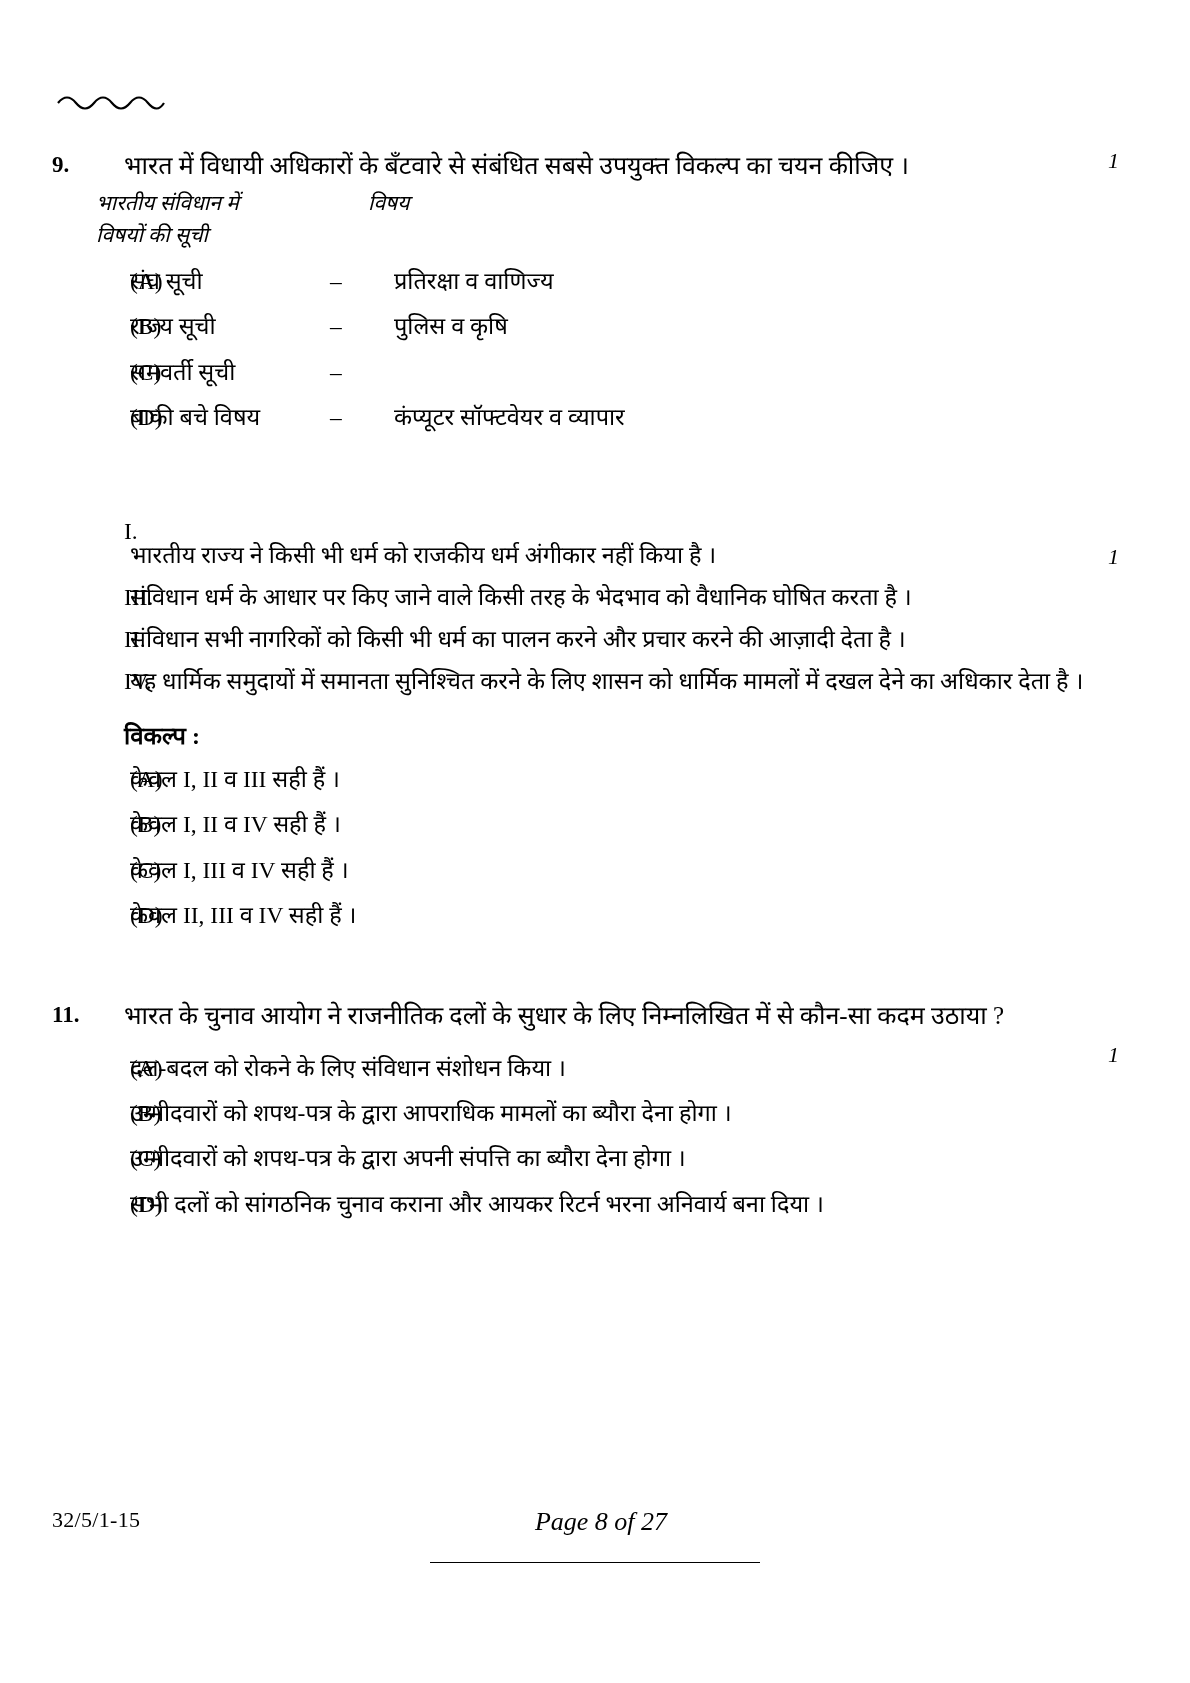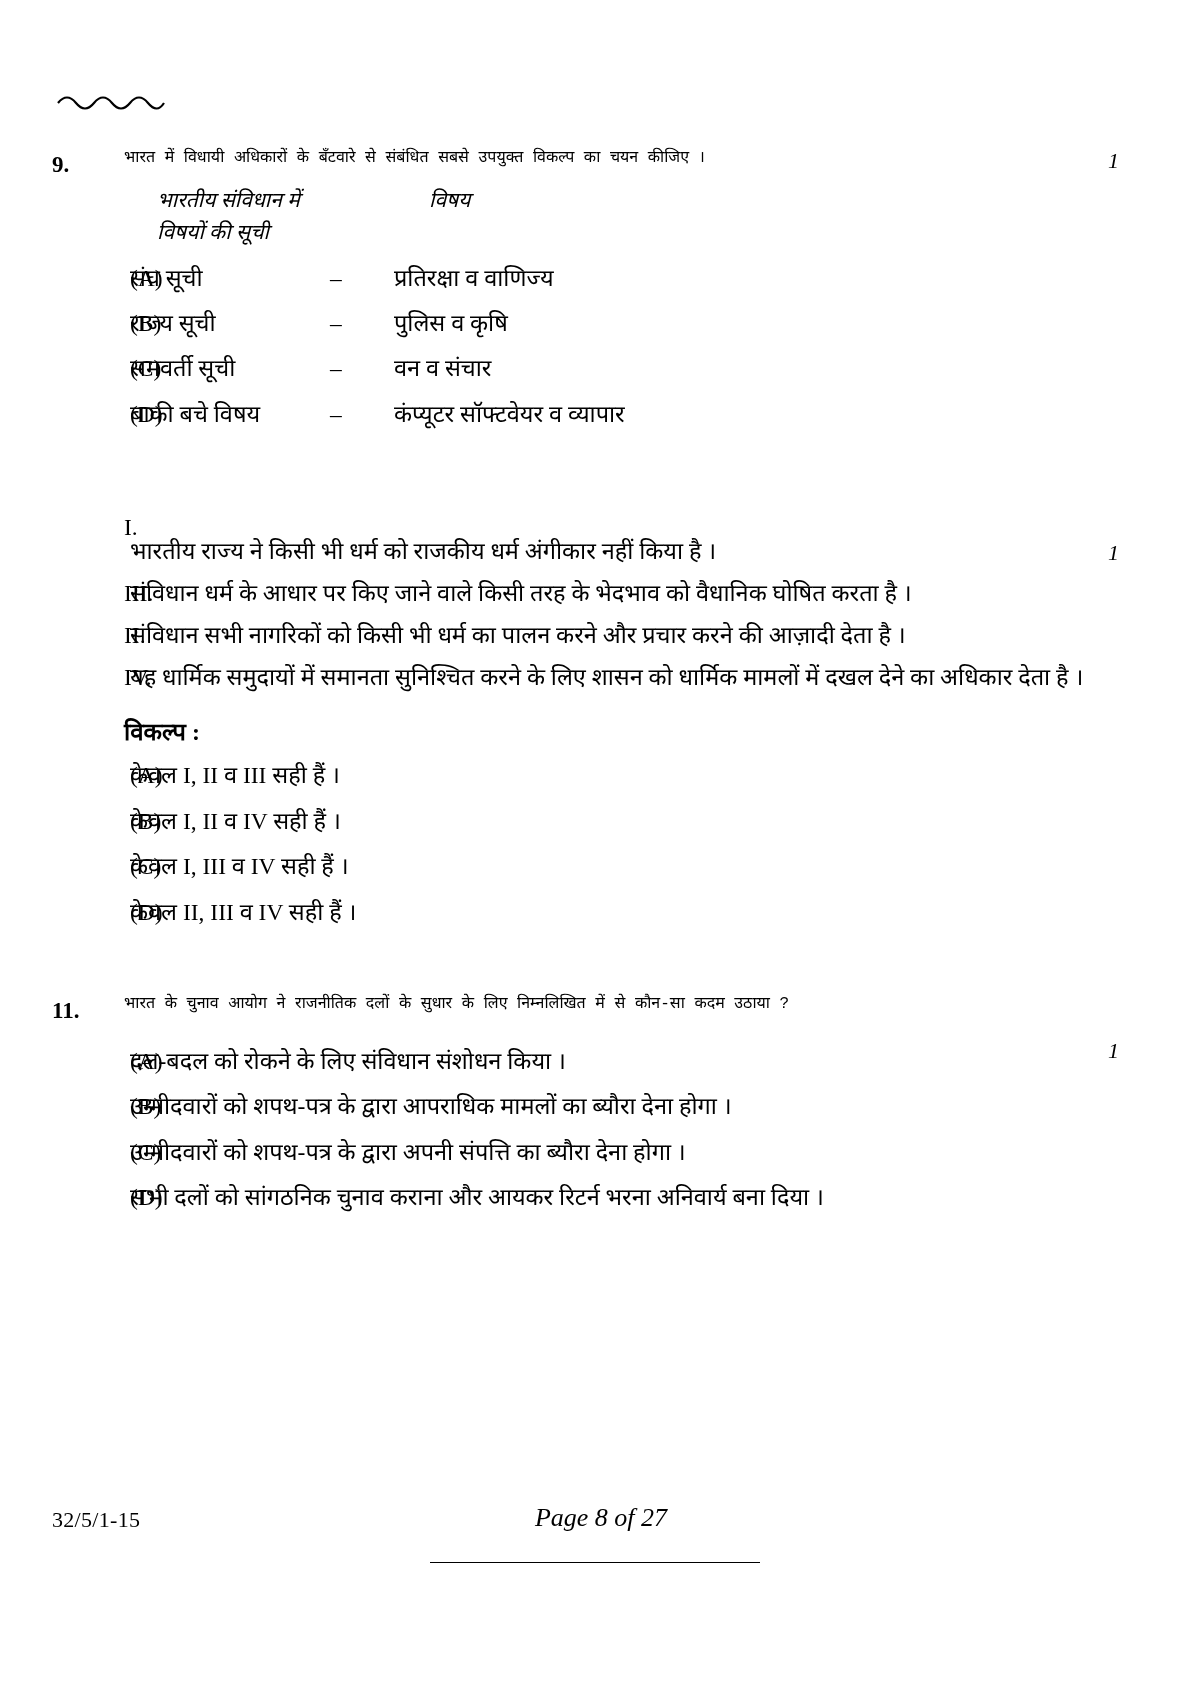--- a/index.html
+++ b/index.html
@@ -49,40 +49,39 @@
   .q-num {
     width: 72px;
     flex: 0 0 72px;
     font-weight: bold;
     font-size: 23px;
     line-height: 1.55;
     padding-top: 1px;
   }
   .q-text {
     flex: 1 1 auto;
-    font-size: 16px;
+    font-size: 25px;
     line-height: 1.6;
     text-align: justify;
     padding-right: 70px;
-    font-family: Liberation Mono, monospace;
   }
   .q-text.nojust {
     text-align: left;
   }
   .marks {
     position: absolute;
     right: 8px;
     font-style: italic;
     font-size: 22px;
   }
 
   
   .headrow {
     display: flex;
-    margin-left: 105px;
+    margin-left: 44px;
     font-style: italic;
     font-size: 21px;
     line-height: 1.45;
     margin-top: 2px;
   }
   .headrow .hcol1 {
     width: 272px;
     flex: 0 0 272px;
   }
   .headrow .hcol2 {
@@ -155,21 +154,21 @@
   .spacer-lg { height: 52px; }
   .spacer-sm { height: 14px; }
 
   
   .footer {
     position: absolute;
     left: 52px;
     right: 40px;
     bottom: 150px;
     display: flex;
-    align-items: flex-end;
+    align-items: flex-start;
     justify-content: flex-start;
   }
   .footer-code {
     font-size: 22px;
     letter-spacing: 0.3px;
   }
   .footer-page {
     position: absolute;
     left: 0;
     right: 0;
@@ -226,21 +225,20 @@
         <div class="opt">
           <div class="olabel">(B)</div>
           <div class="ocol1">राज्य सूची</div>
           <div class="odash">–</div>
           <div class="ocol2">पुलिस व कृषि</div>
         </div>
         <div class="opt">
           <div class="olabel">(C)</div>
           <div class="ocol1">समवर्ती सूची</div>
           <div class="odash">–</div>
-          <div class="ocol2">वन व संचार</div>
         </div>
         <div class="opt">
           <div class="olabel">(D)</div>
           <div class="ocol1">बाकी बचे विषय</div>
           <div class="odash">–</div>
           <div class="ocol2">कंप्यूटर सॉफ्टवेयर व व्यापार</div>
         </div>
       </div>
     </div>
 

